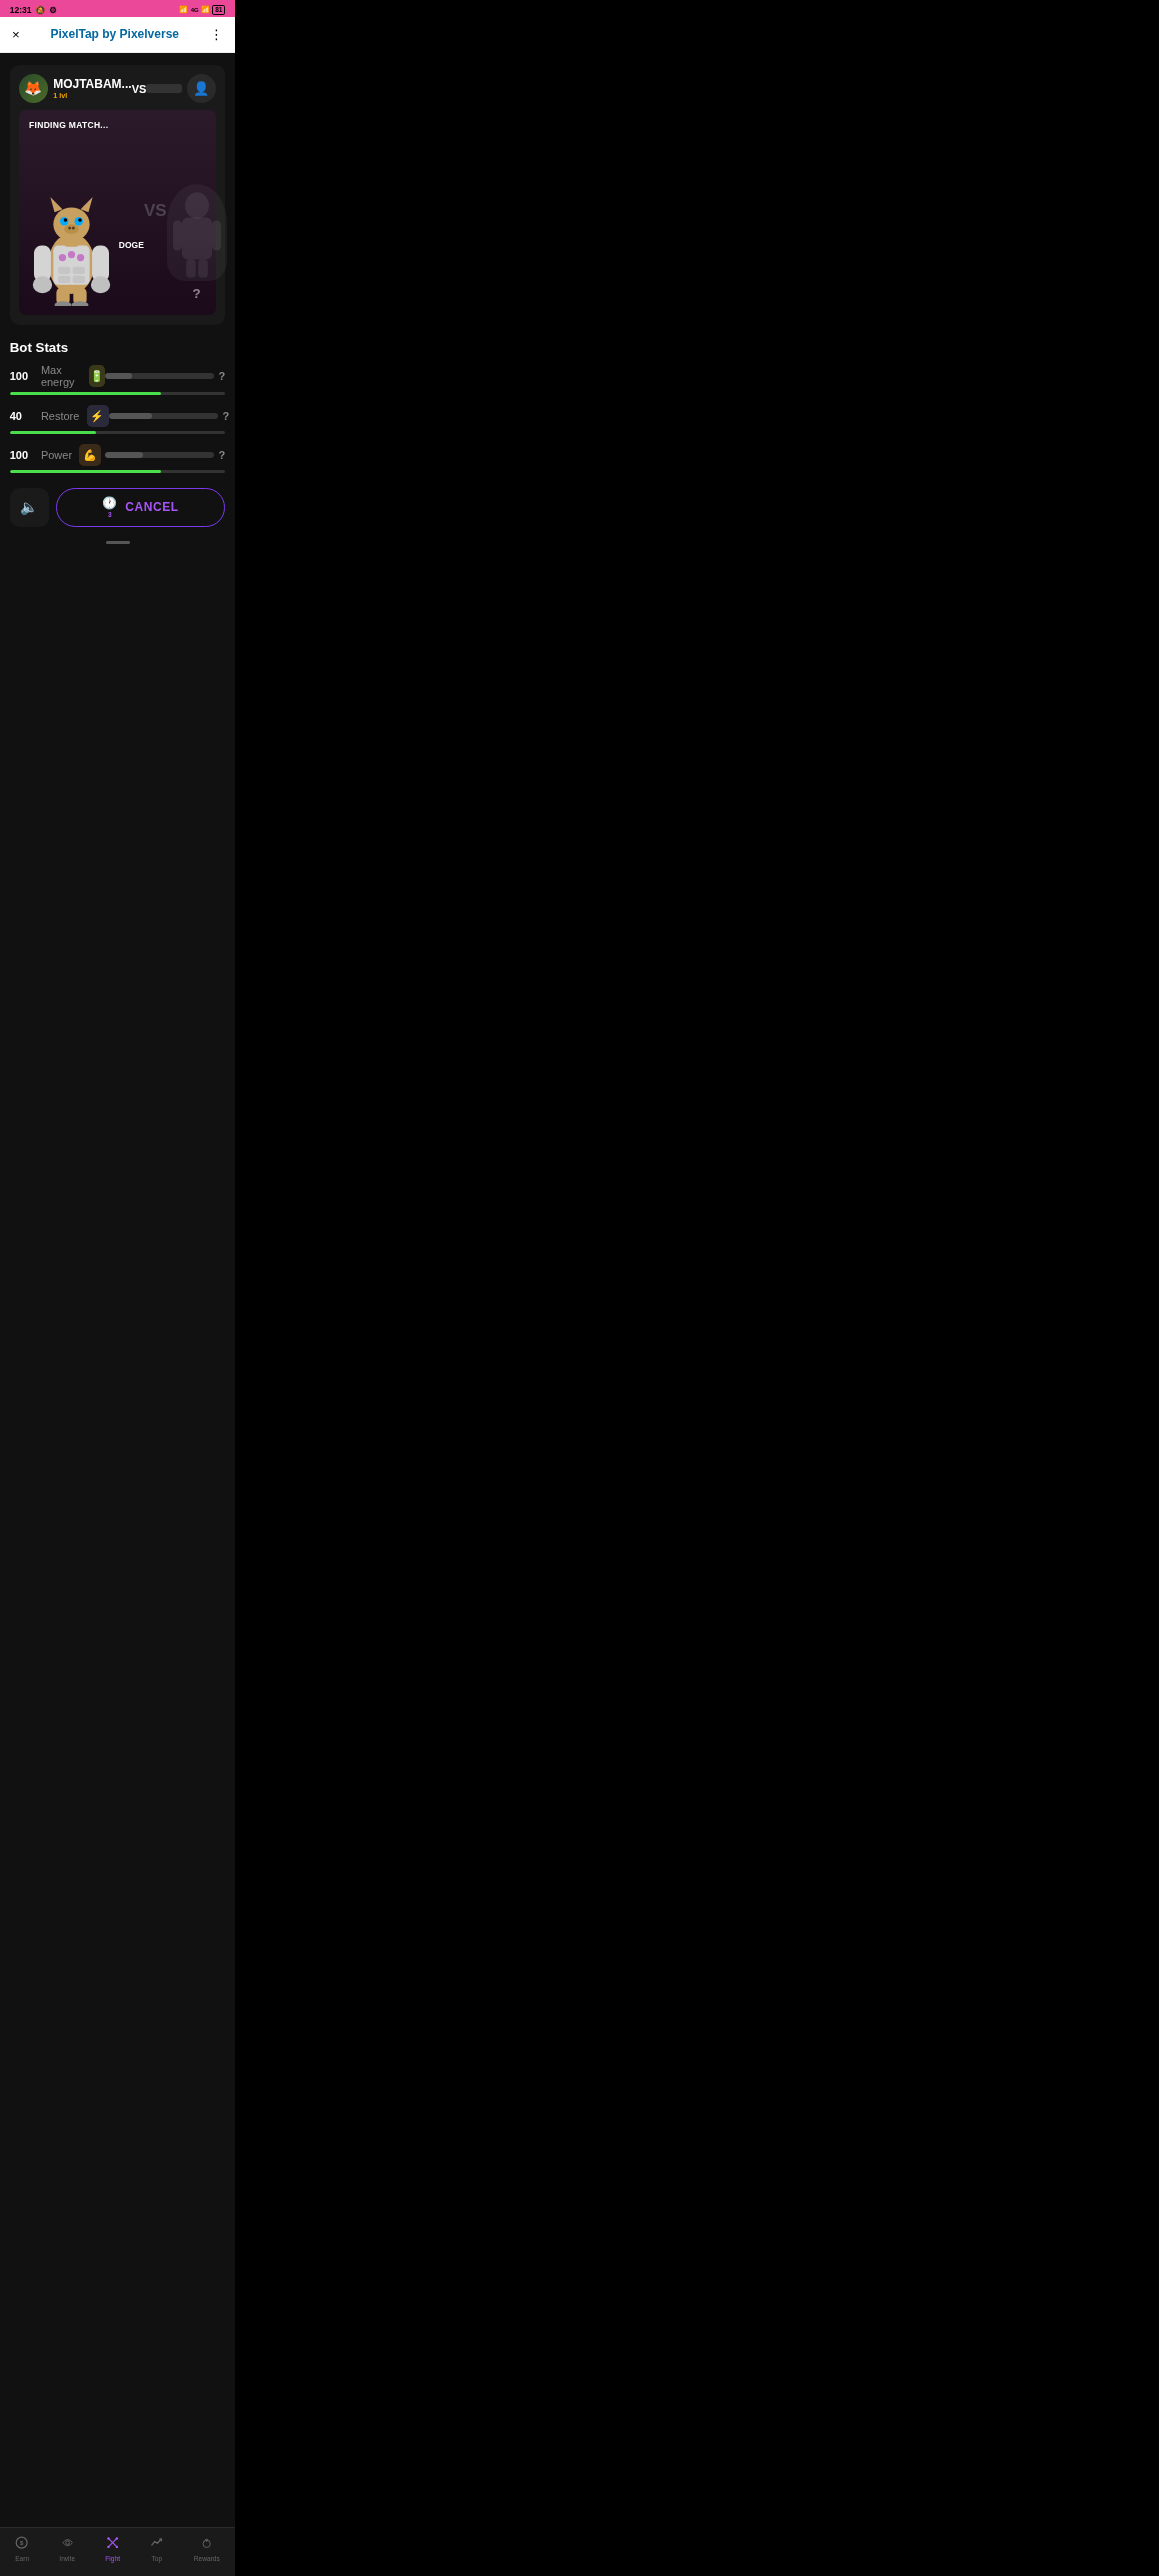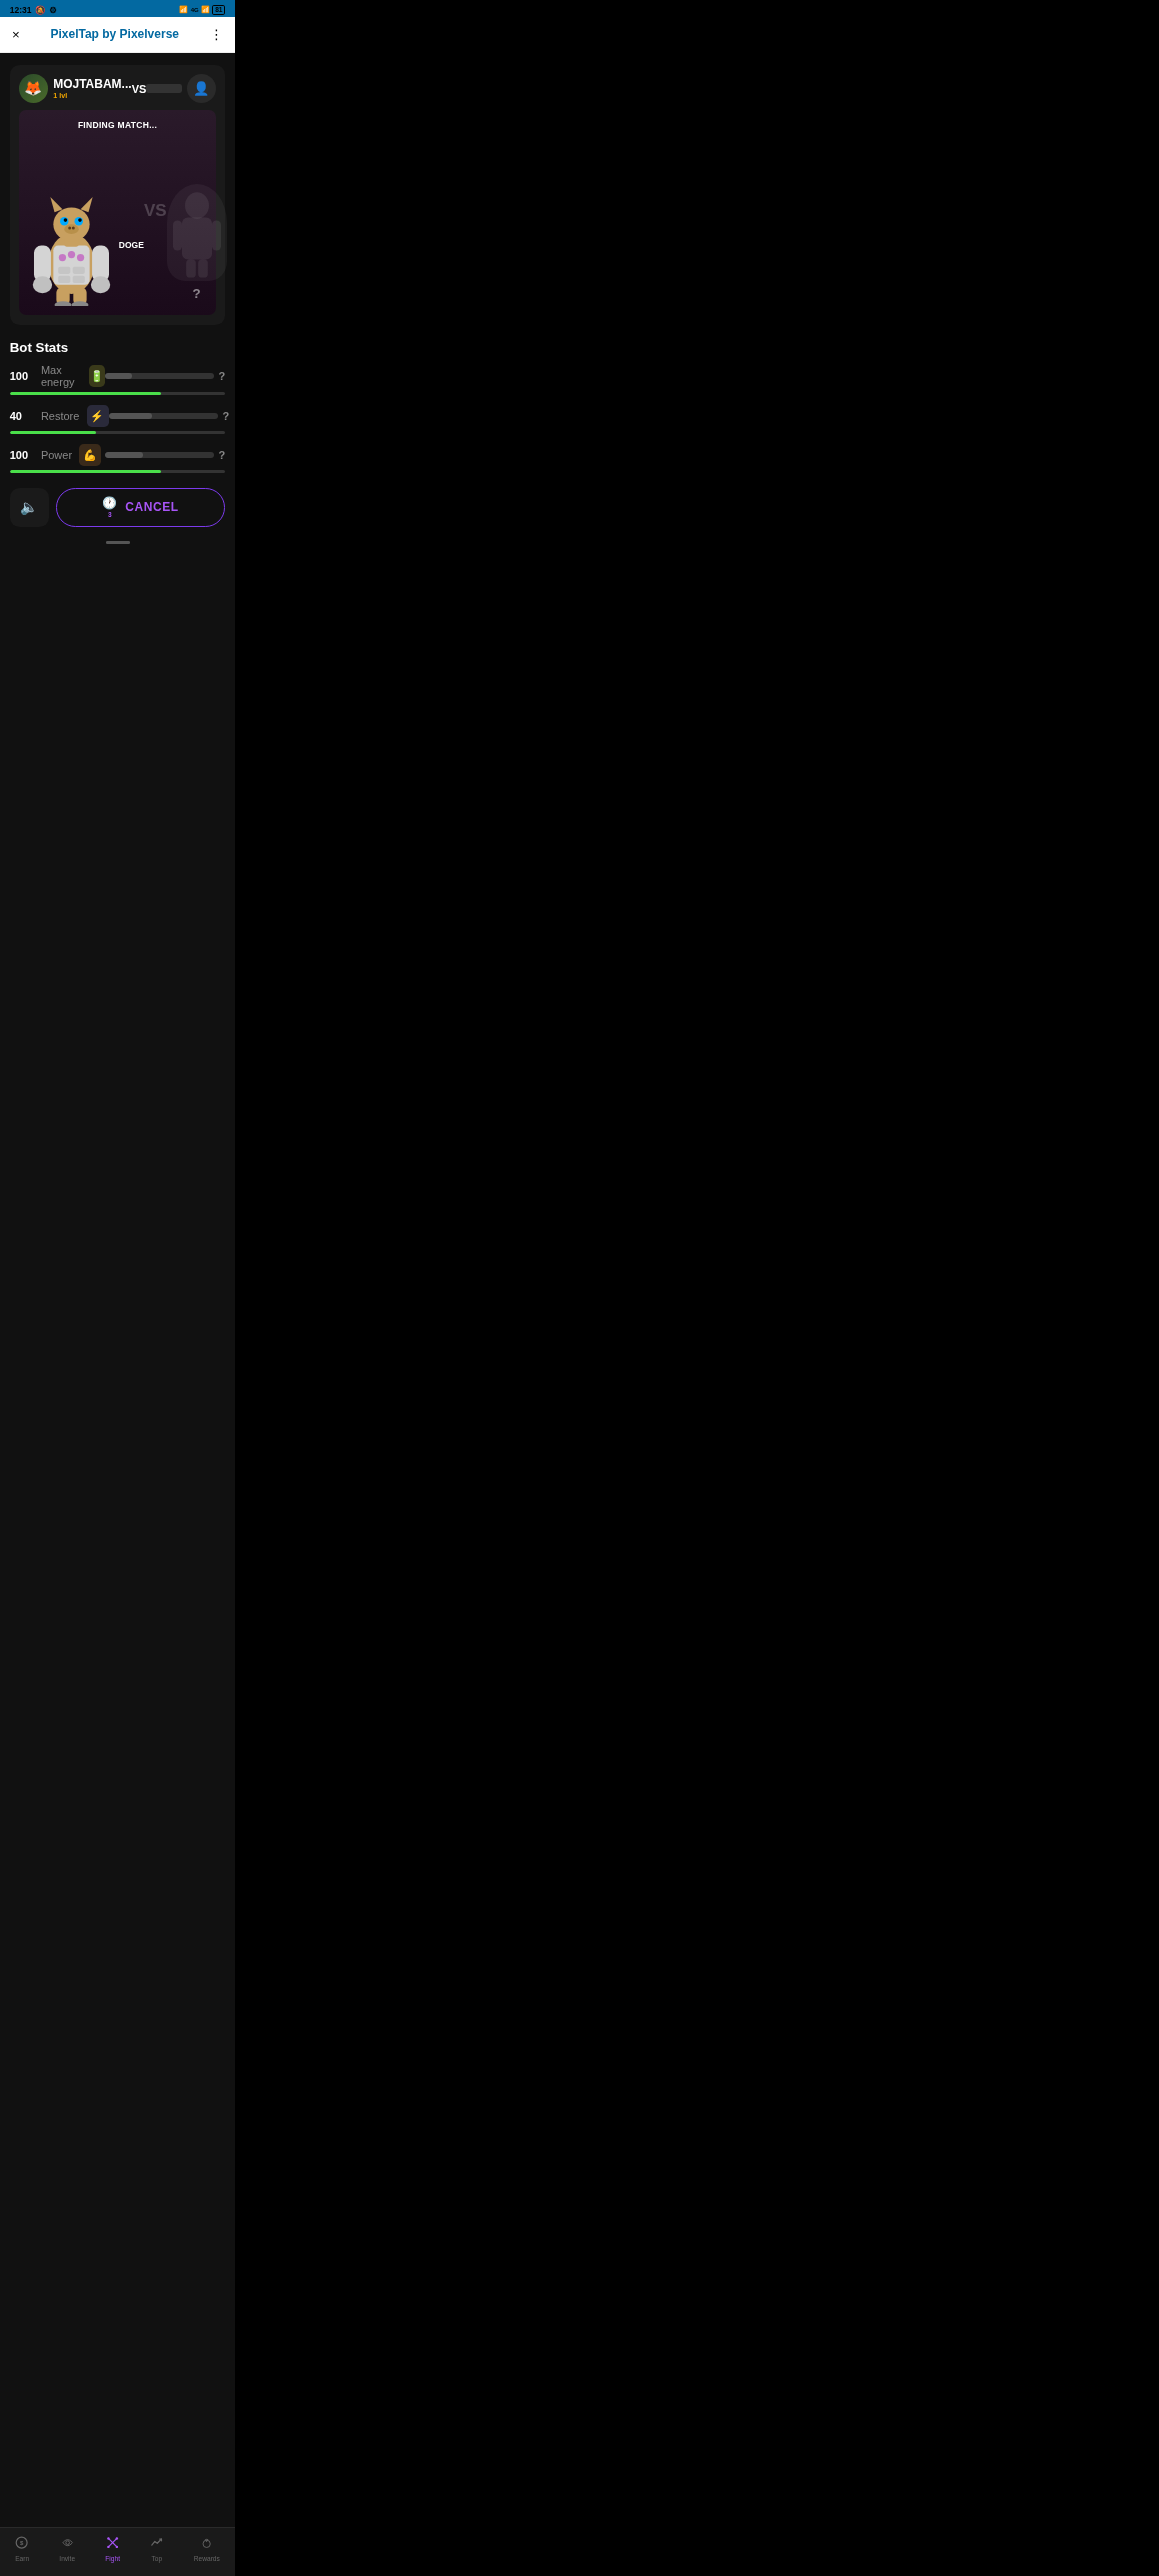--- a/index.html
+++ b/index.html
@@ -12,21 +12,21 @@
       color: #fff;
       overflow-x: hidden;
     }
 
     
     .status-bar {
       display: flex;
       justify-content: space-between;
       align-items: flex-start;
       padding: 4.8px 9.7px 2.4px;
-      background: #0369a1;
+      background: #ec4899;
       color: #000;
       font-size: 8.5px;
       font-weight: 600;
     }
     .status-left { display: flex; align-items: center; gap: 3.6px; }
     .status-right { display: flex; align-items: center; gap: 2.4px; font-size: 7.2px; }
     .battery-icon {
       border: 1.2px solid #000;
       border-radius: 1.8px;
       padding: 0.6px 1.8px;
@@ -137,21 +137,20 @@
 
     
     .battle-area {
       background: linear-gradient(180deg, #2a1a2a 0%, #1a0a1a 100%);
       border-radius: 7.2px;
       padding: 9.7px;
       min-height: 205px;
       position: relative;
       display: flex;
       flex-direction: column;
-      align-items: center;
     }
     .finding-match-text {
       font-size: 8.5px;
       font-weight: 800;
       color: #fff;
       margin-bottom: 9.7px;
       letter-spacing: 0.3px;
     }
     .battle-characters {
       display: flex;

